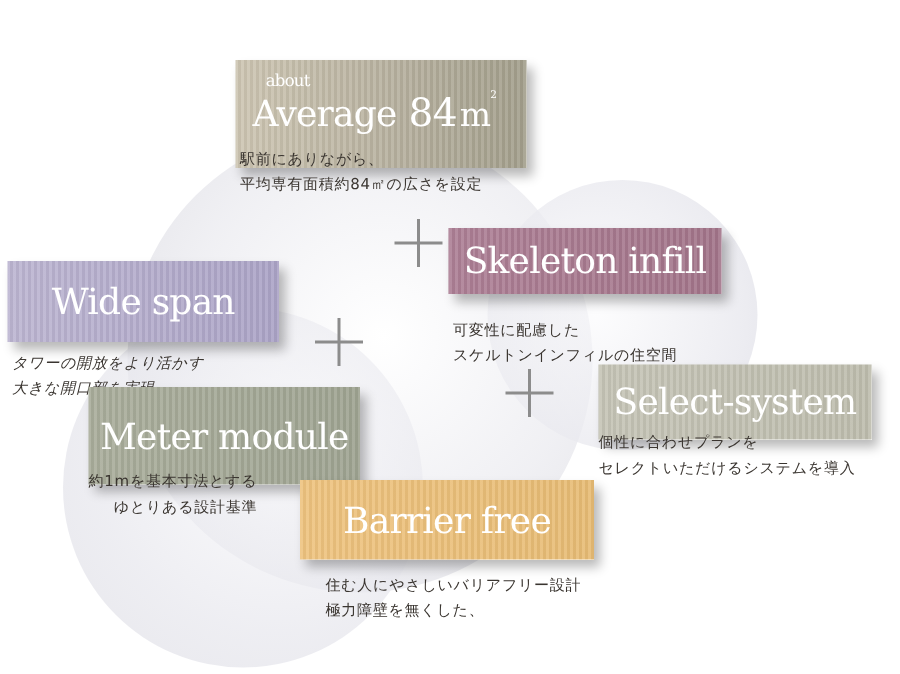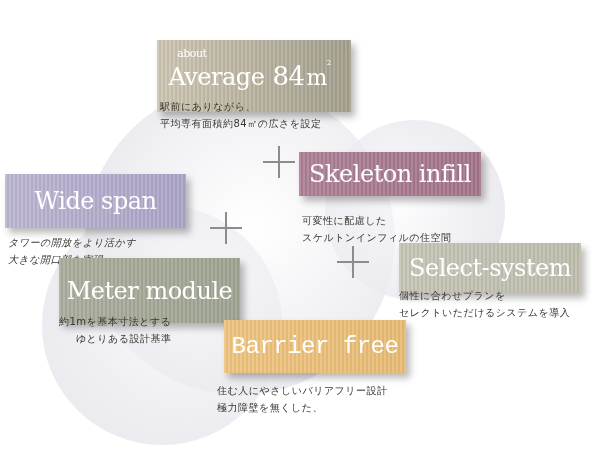--- a/index.html
+++ b/index.html
@@ -15,21 +15,21 @@
   .card { position:absolute; box-shadow: 4px 5px 7px rgba(0,0,0,0.28); display:flex; align-items:center; justify-content:center;
     font-family:"DejaVu Serif", serif; color:#ffffff; font-size:24px; letter-spacing:-0.5px; }
   .stripes { position:absolute; inset:0; background-image: repeating-linear-gradient(90deg, rgba(255,255,255,0.10) 0px, rgba(255,255,255,0.10) 2px, rgba(0,0,0,0.04) 2px, rgba(0,0,0,0.04) 4px); pointer-events:none; }
   .card-label { position:relative; z-index:1; white-space:nowrap; }
 
   .avg { left:157px; top:40px; width:194px; height:72px; background: linear-gradient(90deg, #cdc5b2 0%, #b4ae9c 60%, #a29e8b 100%); }
   .wide { left:5px; top:174px; width:181px; height:54px; background: linear-gradient(90deg, #bcb5d1 0%, #aba3c6 100%); }
   .skel { left:299px; top:152px; width:182px; height:44px; background: linear-gradient(90deg, #ad7f95 0%, #a27489 100%); }
   .sel { left:399px; top:231px; width:182px; height:50px; background: linear-gradient(90deg, #c5c4b6 0%, #bdbcad 100%); margin-top: 12px; }
   .meter { left:59px; top:258px; width:181px; height:65px; background: linear-gradient(90deg, #a9ad9b 0%, #9ea391 100%); }
-  .barrier { left:224px; top:320px; width:182px; height:53px; background: linear-gradient(90deg, #eec37f 0%, #e7bb74 100%); font-family: Liberation Mono, monospace; }
+  .barrier { left:200px; top:320px; width:196px; height:53px; background: linear-gradient(90deg, #eec37f 0%, #e7bb74 100%); }
 
   .avg .card-label { font-size:24px; }
   .avg .about { font-size:11px; position:relative; top:-14px; margin-right:-38px; display:inline-block; vertical-align:top; }
   .avg .num { font-size:26px; margin-left:8px; }
   .avg .unit { font-size:22px; margin-left:2px; }
   .avg .sup { font-size:7px; vertical-align:top; position:relative; top:-2px; }
 
   .desc { position:absolute; font-size:10px; line-height:17px; color:#3a3530; white-space:nowrap; letter-spacing:0.5px; }
   .plus { position:absolute; width:32px; height:32px; }
   .plus::before, .plus::after { content:""; position:absolute; background:#8c8c8c; }

